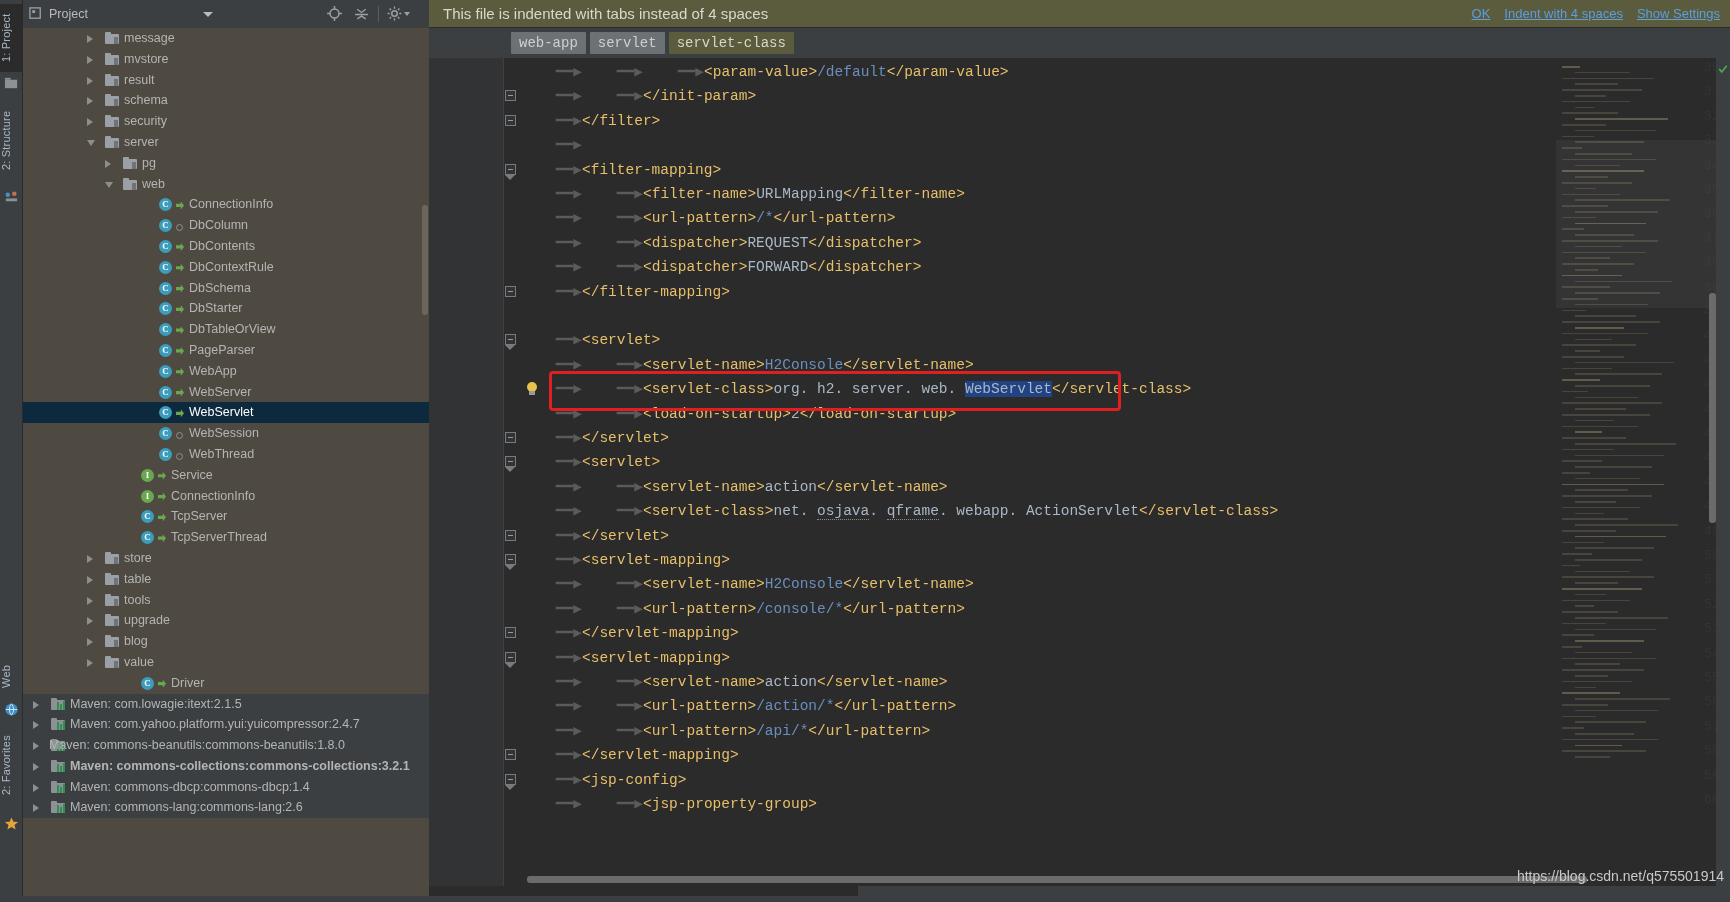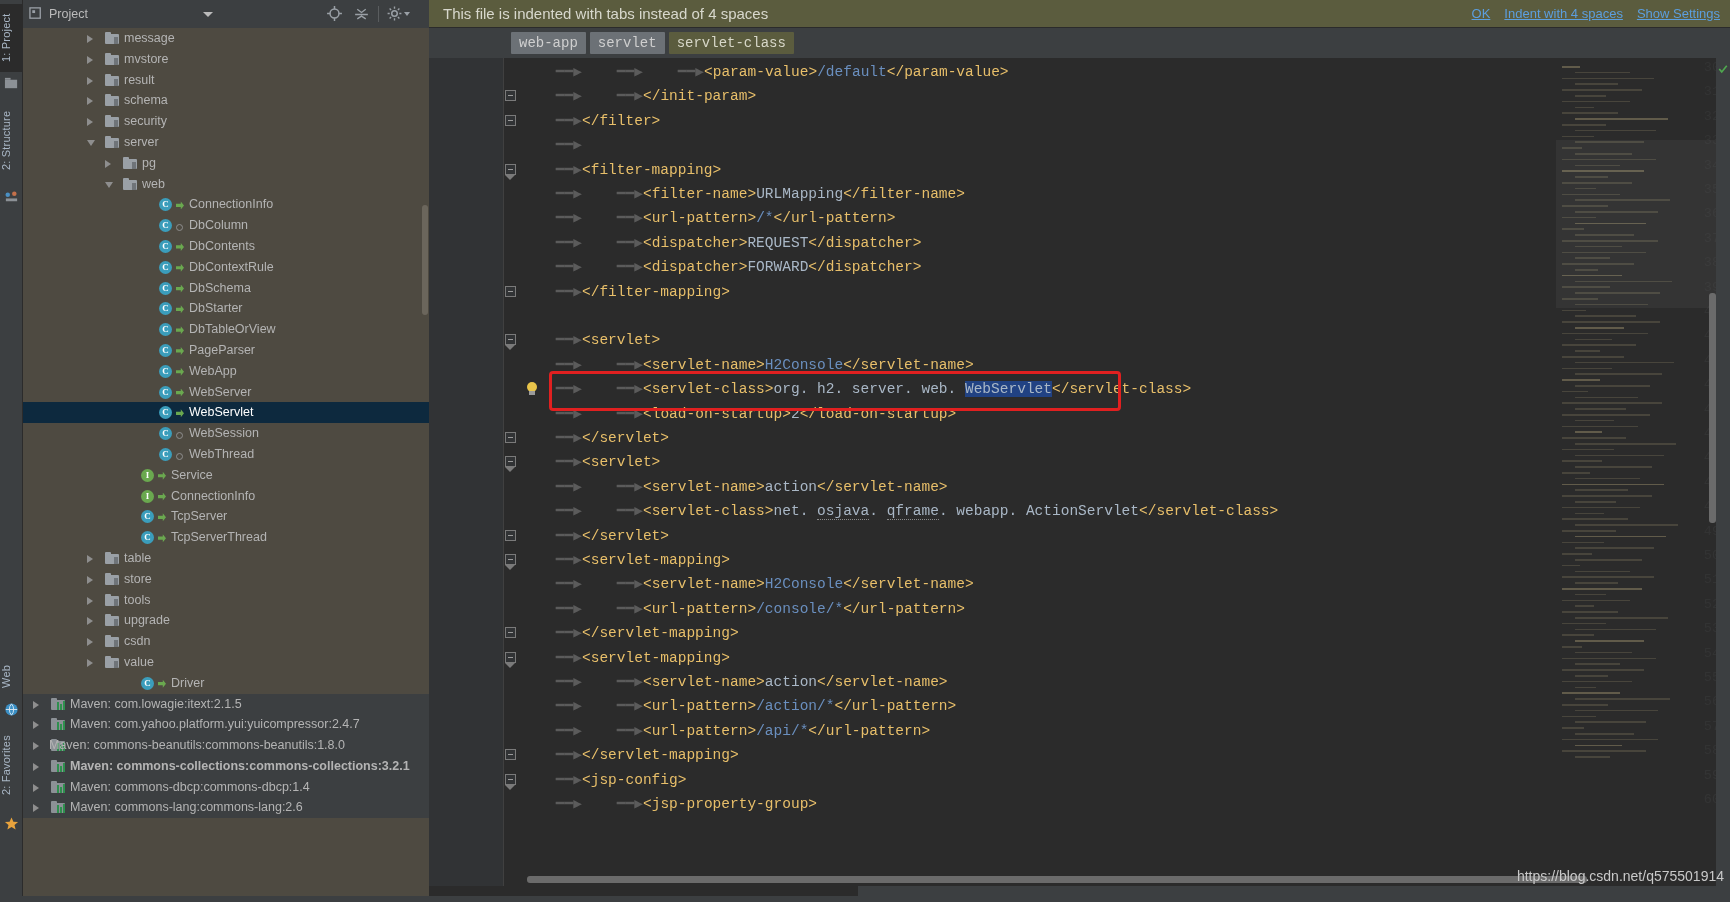--- a/index.html
+++ b/index.html
@@ -328,41 +328,41 @@
         <div class="row"><span class="ic-class" style="left: 136px;">C</span><span class="ic-mark dot" style="left: 153px;"></span><span class="lbl" style="margin-left: 166px;">WebSession</span></div>
         <div class="row"><span class="ic-class" style="left: 136px;">C</span><span class="ic-mark dot" style="left: 153px;"></span><span class="lbl" style="margin-left: 166px;">WebThread</span></div>
         <div class="row"><span class="ic-iface" style="left: 118px;">I</span><span class="ic-mark pub" style="left: 135px;"></span><span class="lbl" style="margin-left: 148px;">Service</span></div>
         <div class="row"><span class="ic-iface" style="left: 118px;">I</span><span class="ic-mark pub" style="left: 135px;"></span><span class="lbl" style="margin-left: 148px;">ConnectionInfo</span></div>
         <div class="row"><span class="ic-class" style="left: 118px;">C</span><span class="ic-mark pub" style="left: 135px;"></span><span class="lbl" style="margin-left: 148px;">TcpServer</span></div>
         <div class="row"><span class="ic-class" style="left: 118px;">C</span><span class="ic-mark pub" style="left: 135px;"></span><span class="lbl" style="margin-left: 148px;">TcpServerThread</span></div>
         <div class="row"><span class="arrow" style="left: 64px;"></span><span class="ic-folder" style="left: 82px;">
             <span class="f1"></span>
             <span class="f2"></span>
             <span class="f3"></span>
+          </span><span class="lbl" style="margin-left: 101px;">store</span></div>
+        <div class="row"><span class="arrow" style="left: 64px;"></span><span class="ic-folder" style="left: 82px;">
+            <span class="f1"></span>
+            <span class="f2"></span>
+            <span class="f3"></span>
           </span><span class="lbl" style="margin-left: 101px;">table</span></div>
         <div class="row"><span class="arrow" style="left: 64px;"></span><span class="ic-folder" style="left: 82px;">
             <span class="f1"></span>
             <span class="f2"></span>
             <span class="f3"></span>
-          </span><span class="lbl" style="margin-left: 101px;">store</span></div>
-        <div class="row"><span class="arrow" style="left: 64px;"></span><span class="ic-folder" style="left: 82px;">
-            <span class="f1"></span>
-            <span class="f2"></span>
-            <span class="f3"></span>
           </span><span class="lbl" style="margin-left: 101px;">tools</span></div>
         <div class="row"><span class="arrow" style="left: 64px;"></span><span class="ic-folder" style="left: 82px;">
             <span class="f1"></span>
             <span class="f2"></span>
             <span class="f3"></span>
           </span><span class="lbl" style="margin-left: 101px;">upgrade</span></div>
         <div class="row"><span class="arrow" style="left: 64px;"></span><span class="ic-folder" style="left: 82px;">
             <span class="f1"></span>
             <span class="f2"></span>
             <span class="f3"></span>
-          </span><span class="lbl" style="margin-left: 101px;">csdn</span></div>
+          </span><span class="lbl" style="margin-left: 101px;">blog</span></div>
         <div class="row"><span class="arrow" style="left: 64px;"></span><span class="ic-folder" style="left: 82px;">
             <span class="f1"></span>
             <span class="f2"></span>
             <span class="f3"></span>
           </span><span class="lbl" style="margin-left: 101px;">value</span></div>
         <div class="row"><span class="ic-class" style="left: 118px;">C</span><span class="ic-mark pub" style="left: 135px;"></span><span class="lbl" style="margin-left: 148px; margin-top: 45px;">Driver</span></div>
         <div class="row maven-bg"><span class="arrow" style="left: 10px;"></span><span class="ic-maven" style="left: 28px;">
             <span class="m1"></span>
             <span class="m2"></span>
             <span class="m3"></span>

